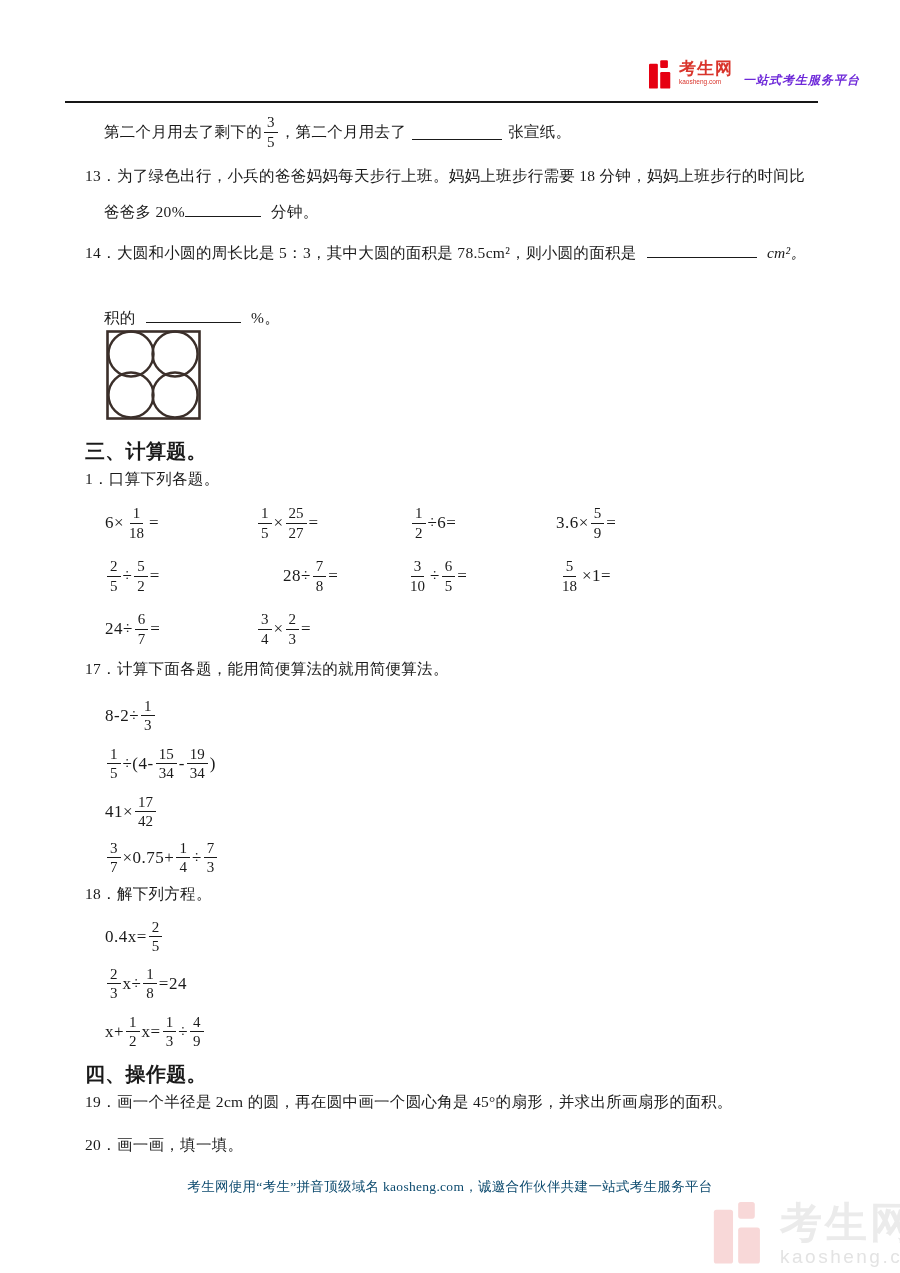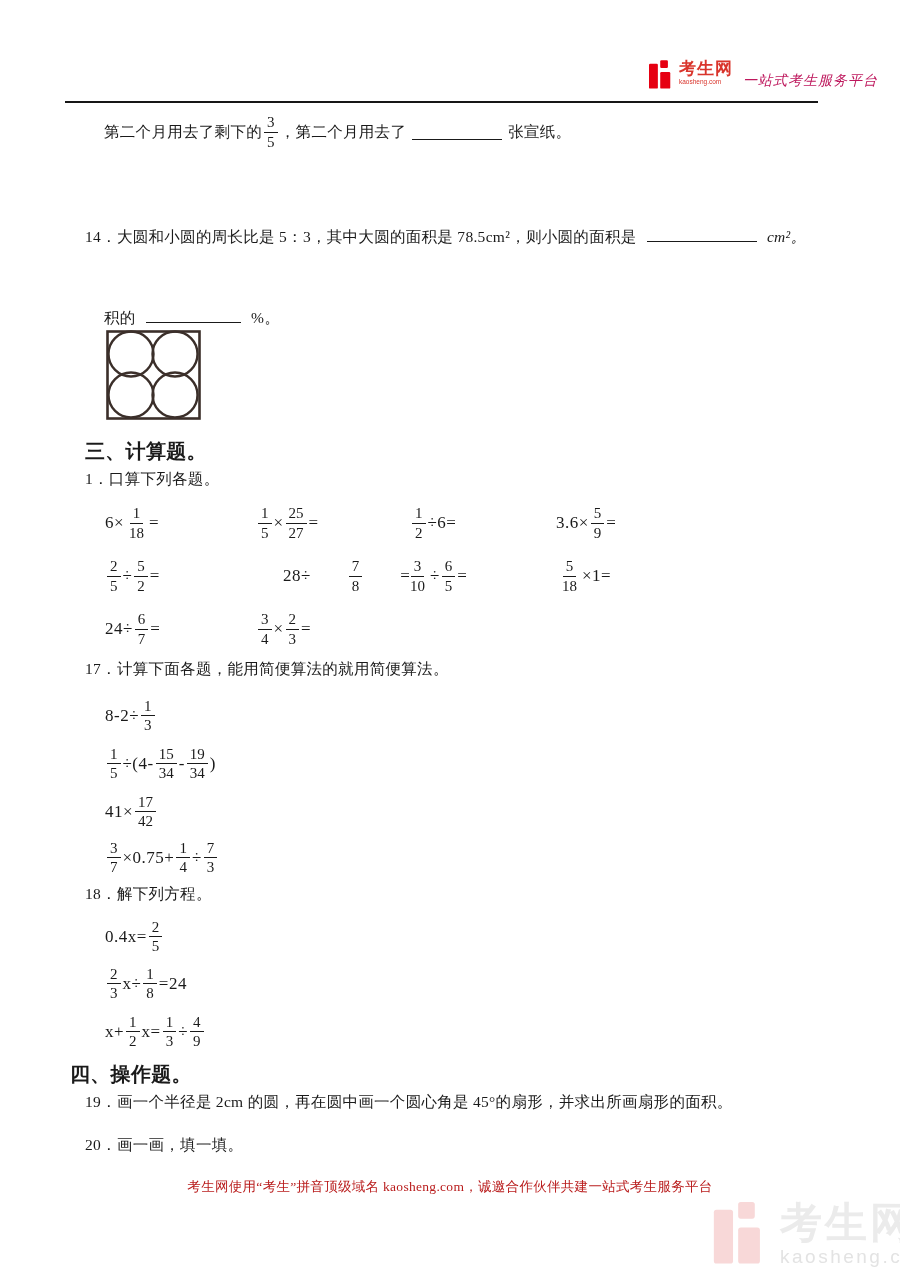--- a/index.html
+++ b/index.html
@@ -9,41 +9,41 @@
     background:#ffffff; overflow:hidden;
     font-family:"Liberation Serif","DejaVu Sans",serif;
     color:#1a1a1a;
   }
   
   .logo { position:absolute; left:649px; top:60px; display:flex; align-items:flex-start; }
   .logo-icon { width:26px; height:30px; margin-right:4px; flex:none; }
   .logo-txt { display:flex; flex-direction:column; line-height:1; }
   .logo-name { font-size:17px; font-weight:700; color:#d9342b; letter-spacing:1px; font-family:"Liberation Sans",sans-serif; }
   .logo-domain { font-size:6.5px; color:#d9342b; margin-top:2px; font-family:"Liberation Sans",sans-serif; }
-  .logo-tagline { font-size:14px; font-weight:400; font-style:italic; color:#be185d; margin:12px 0 0 10px; letter-spacing:1px; white-space:nowrap; }
+  .logo-tagline { font-size:12px; font-weight:700; font-style:italic; color:#6d28d9; margin:12px 0 0 10px; letter-spacing:1px; white-space:nowrap; }
   .header-rule { position:absolute; left:65px; top:101px; width:753px; height:2px; background:#161616; }
 
   
   .line { position:absolute; font-size:15.5px; white-space:nowrap; letter-spacing:0.3px; }
   .flexline { display:flex; align-items:center; }
   .sec-title { font-weight:700; font-size:20px; font-family:"Liberation Sans","DejaVu Sans",sans-serif; }
   .blank { display:inline-block; border-bottom:1.2px solid #1a1a1a; height:16px; vertical-align:baseline; margin:0 6px; }
 
   
   .eq { position:absolute; display:flex; align-items:center; font-size:17px; white-space:pre; }
   .eq .mtext { letter-spacing:0.5px; }
   .frac { display:inline-flex; flex-direction:column; align-items:center; vertical-align:middle; margin:0 2px; line-height:1.08; font-size:15px; }
   .frac .num { display:block; border-bottom:1.5px solid #1a1a1a; padding:0 3px 1px 3px; text-align:center; }
   .frac .den { display:block; padding:1px 3px 0 3px; text-align:center; }
 
   
   .fig15 { position:absolute; left:106px; top:330px; }
 
   
-  .footer { position:absolute; left:0; top:1178px; width:100%; text-align:center; font-size:13.5px; color:#b91c1c; letter-spacing:0.3px; }
+  .footer { position:absolute; left:0; top:1178px; width:100%; text-align:center; font-size:13.5px; color:#0c4a6e; letter-spacing:0.3px; }
 
   
   .wm { position:absolute; left:712px; top:1202px; display:flex; align-items:flex-start; }
   .wm-icon { width:60px; height:64px; margin-right:8px; flex:none; }
   .wm-txt { display:flex; flex-direction:column; line-height:1; }
   .wm-name { font-size:42px; font-weight:700; color:#ebebeb; letter-spacing:3px; font-family:"Liberation Sans",sans-serif; }
   .wm-domain { font-size:19px; color:#e3e3e3; letter-spacing:2.5px; margin-top:3px; font-family:"Liberation Sans",sans-serif; }
 </style>
 </head>
 <body>
@@ -68,22 +68,27 @@
     <span>第二个月用去了剩下的</span>
     <span class="frac">
       <span class="num">3</span>
       <span class="den">5</span>
     </span>
     <span>，第二个月用去了</span>
     <span class="blank" style="width:90px;"></span>
     <span>张宣纸。</span>
   </div>
 
+  <div class="line" style="left:85px; top:166px;">13．为了绿色出行，小兵的爸爸妈妈每天步行上班。妈妈上班步行需要 18 分钟，妈妈上班步行的时间比</div>
+  <div class="line" style="left:104px; top:201px;">
+    <span>爸爸多 20%</span><span class="blank" style="width:76px; margin-left:0;"></span>
+    <span>分钟。</span>
+  </div>
 
-  <div class="line" style="left:85px; top:226px;">
+  <div class="line" style="left:85px; top:242px;">
     <span>14．大圆和小圆的周长比是 5：3，其中大圆的面积是 78.5cm²，则小圆的面积是</span>
     <span class="blank" style="width:110px;"></span>
     <span style="font-style:italic;">cm²。</span>
   </div>
 
   <div class="line" style="left:104px; top:307px;">
     <span>积的</span>
     <span class="blank" style="width:95px;"></span>
     <span>%。</span>
   </div>
@@ -98,39 +103,39 @@
 
   <div class="line sec-title" style="left:85px; top:438px;">三、计算题。</div>
   <div class="line" style="left:85px; top:469px;">1．口算下列各题。</div>
 
   <div class="eq" style="left:105px; top:500px; height:46px;"><span class="mtext">6×</span><span class="frac"><span class="num">1</span><span class="den">18</span></span><span class="mtext">=</span></div>
   <div class="eq" style="left:256px; top:500px; height:46px;"><span class="frac"><span class="num">1</span><span class="den">5</span></span><span class="mtext">×</span><span class="frac"><span class="num">25</span><span class="den">27</span></span><span class="mtext">=</span></div>
   <div class="eq" style="left:410px; top:500px; height:46px;"><span class="frac"><span class="num">1</span><span class="den">2</span></span><span class="mtext">÷6=</span></div>
   <div class="eq" style="left:556px; top:500px; height:46px;"><span class="mtext">3.6×</span><span class="frac"><span class="num">5</span><span class="den">9</span></span><span class="mtext">=</span></div>
 
   <div class="eq" style="left:105px; top:553px; height:46px;"><span class="frac"><span class="num">2</span><span class="den">5</span></span><span class="mtext">÷</span><span class="frac"><span class="num">5</span><span class="den">2</span></span><span class="mtext">=</span></div>
-  <div class="eq" style="left:283px; top:553px; height:46px;gap:36px;"><span class="mtext">28÷</span><span class="frac"><span class="num">7</span><span class="den">8</span></span><span class="mtext">=</span></div>
+  <div class="eq" style="left:283px; top:553px; height:46px;"><span class="mtext">28÷</span><span class="frac"><span class="num">7</span><span class="den">8</span></span><span class="mtext">=</span></div>
   <div class="eq" style="left:405px; top:553px; height:46px;"><span class="frac"><span class="num">3</span><span class="den">10</span></span><span class="mtext">÷</span><span class="frac"><span class="num">6</span><span class="den">5</span></span><span class="mtext">=</span></div>
   <div class="eq" style="left:557px; top:553px; height:46px;"><span class="frac"><span class="num">5</span><span class="den">18</span></span><span class="mtext">×1=</span></div>
 
   <div class="eq" style="left:105px; top:606px; height:46px;"><span class="mtext">24÷</span><span class="frac"><span class="num">6</span><span class="den">7</span></span><span class="mtext">=</span></div>
   <div class="eq" style="left:256px; top:606px; height:46px;"><span class="frac"><span class="num">3</span><span class="den">4</span></span><span class="mtext">×</span><span class="frac"><span class="num">2</span><span class="den">3</span></span><span class="mtext">=</span></div>
 
   <div class="line" style="left:85px; top:659px;">17．计算下面各题，能用简便算法的就用简便算法。</div>
   <div class="eq" style="left:105px; top:692px; height:47px;"><span class="mtext">8-2÷</span><span class="frac"><span class="num">1</span><span class="den">3</span></span></div>
   <div class="eq" style="left:105px; top:740px; height:47px;"><span class="frac"><span class="num">1</span><span class="den">5</span></span><span class="mtext">÷(4-</span><span class="frac"><span class="num">15</span><span class="den">34</span></span><span class="mtext">-</span><span class="frac"><span class="num">19</span><span class="den">34</span></span><span class="mtext">)</span></div>
   <div class="eq" style="left:105px; top:788px; height:47px;"><span class="mtext">41×</span><span class="frac"><span class="num">17</span><span class="den">42</span></span></div>
   <div class="eq" style="left:105px; top:834px; height:47px;"><span class="frac"><span class="num">3</span><span class="den">7</span></span><span class="mtext">×0.75+</span><span class="frac"><span class="num">1</span><span class="den">4</span></span><span class="mtext">÷</span><span class="frac"><span class="num">7</span><span class="den">3</span></span></div>
 
   <div class="line" style="left:85px; top:884px;">18．解下列方程。</div>
   <div class="eq" style="left:105px; top:913px; height:47px;"><span class="mtext">0.4x=</span><span class="frac"><span class="num">2</span><span class="den">5</span></span></div>
   <div class="eq" style="left:105px; top:960px; height:47px;"><span class="frac"><span class="num">2</span><span class="den">3</span></span><span class="mtext">x÷</span><span class="frac"><span class="num">1</span><span class="den">8</span></span><span class="mtext">=24</span></div>
   <div class="eq" style="left:105px; top:1008px; height:47px;"><span class="mtext">x+</span><span class="frac"><span class="num">1</span><span class="den">2</span></span><span class="mtext">x=</span><span class="frac"><span class="num">1</span><span class="den">3</span></span><span class="mtext">÷</span><span class="frac"><span class="num">4</span><span class="den">9</span></span></div>
 
-  <div class="line sec-title" style="left:70px; top:1061px;">四、操作题。</div>
+  <div class="line sec-title" style="left:85px; top:1061px;">四、操作题。</div>
   <div class="line" style="left:85px; top:1092px;">19．画一个半径是 2cm 的圆，再在圆中画一个圆心角是 45°的扇形，并求出所画扇形的面积。</div>
   <div class="line" style="left:85px; top:1135px;">20．画一画，填一填。</div>
 
   <div class="footer">考生网使用“考生”拼音顶级域名 kaosheng.com，诚邀合作伙伴共建一站式考生服务平台</div>
 
   <div class="wm">
     <svg class="wm-icon" viewBox="0 0 44 50">
       <rect x="0" y="6" width="15" height="42" rx="2" fill="#f8d8d8"></rect>
       <rect x="19" y="0" width="13" height="13" rx="2" fill="#f8d8d8"></rect>
       <rect x="19" y="20" width="17" height="28" rx="2" fill="#f8d8d8"></rect>

